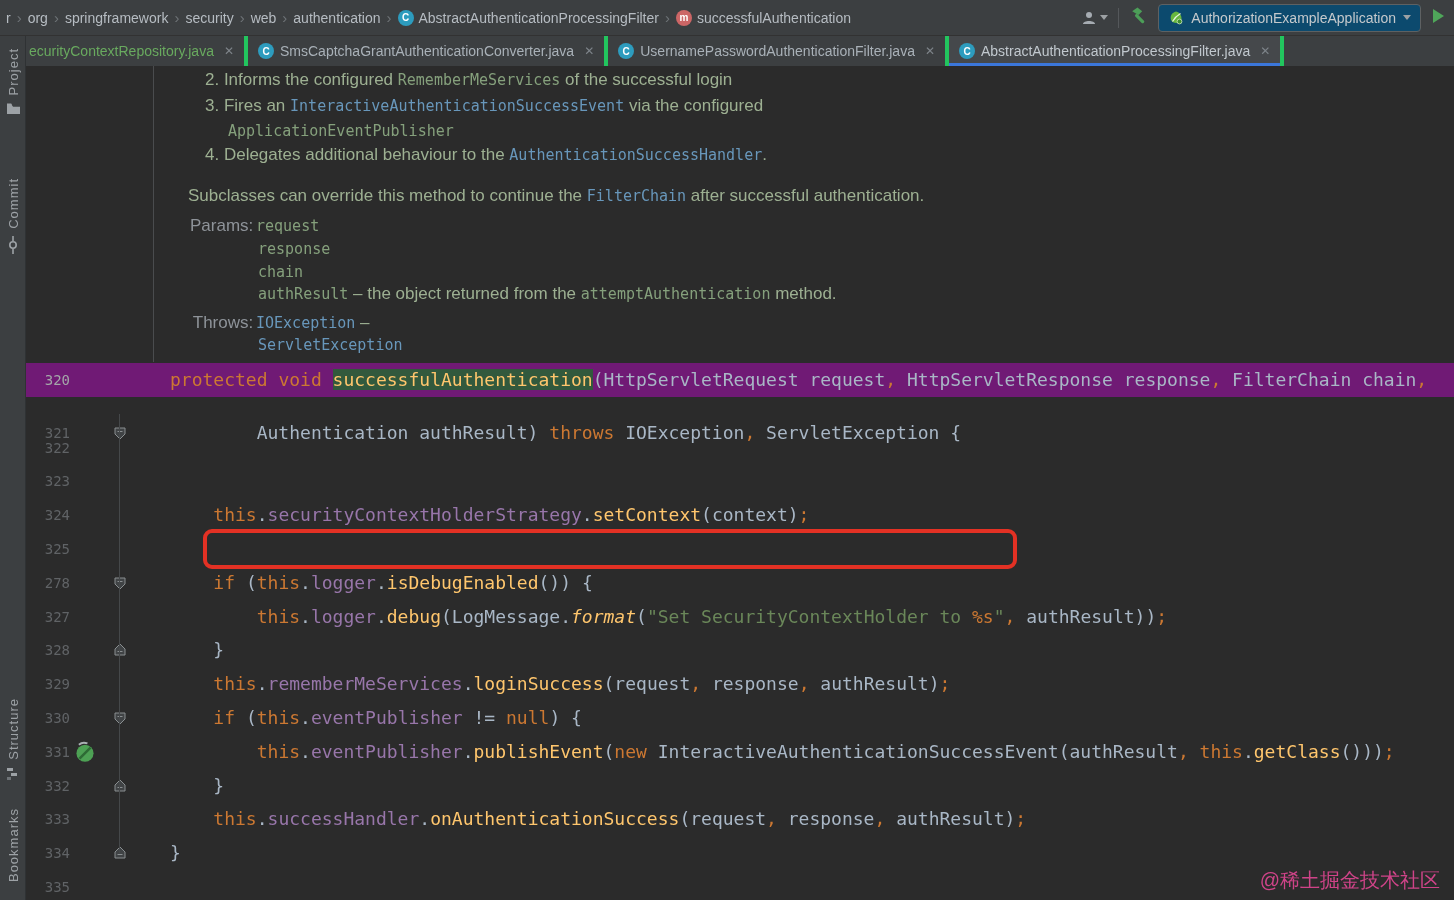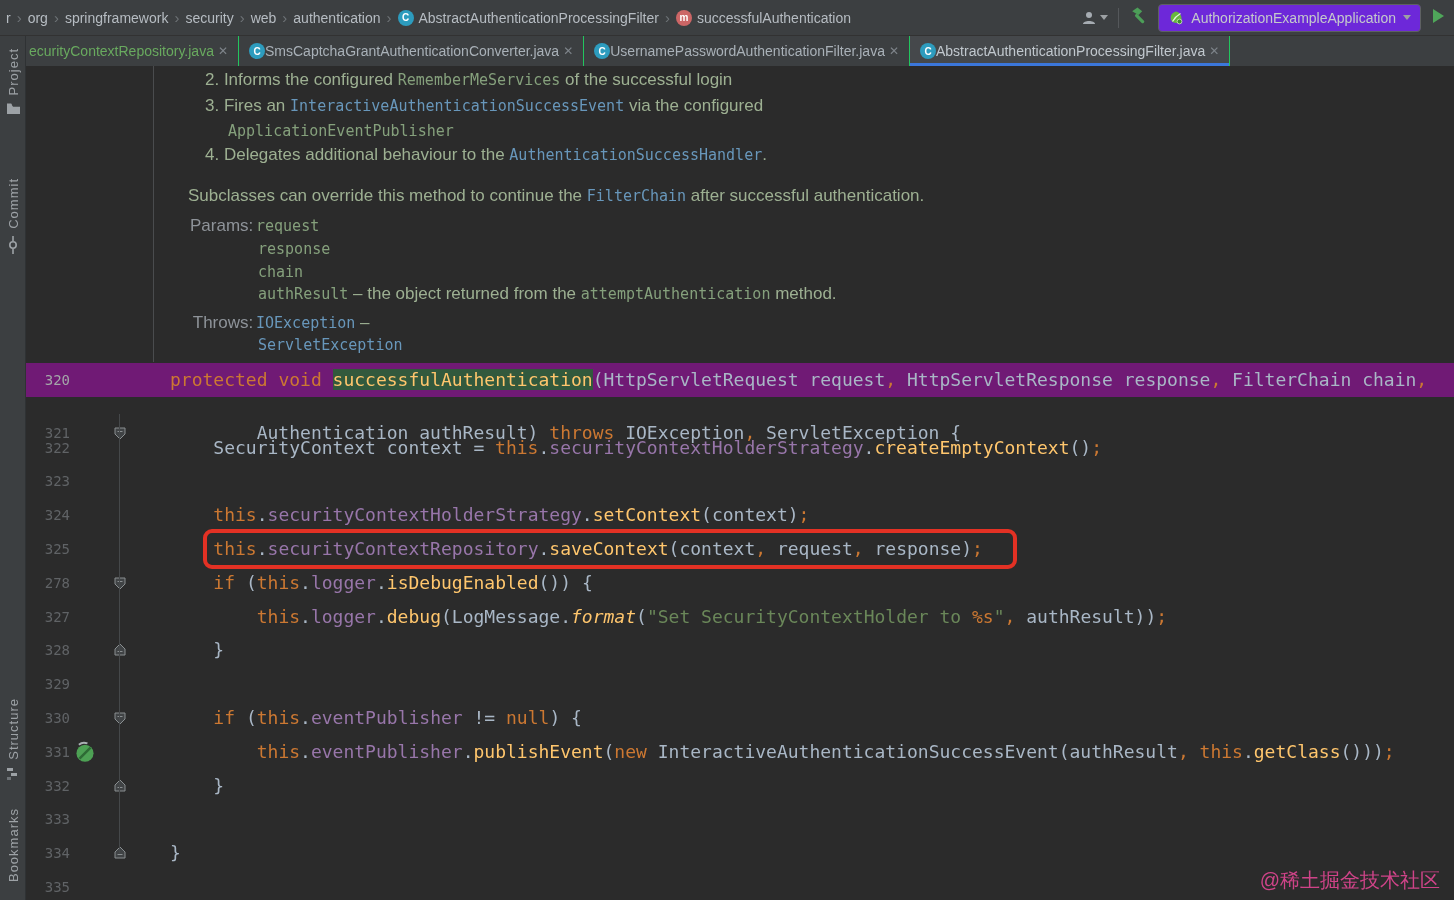--- a/index.html
+++ b/index.html
@@ -11,29 +11,29 @@
           border-bottom:1px solid #323232;display:flex;align-items:center;box-sizing:border-box;}
   .crumbs{display:flex;align-items:center;padding-left:6px;gap:2px;flex:1;min-width:0;overflow:hidden;}
   .crumb{display:flex;align-items:center;gap:5px;color:#B6BCC2;font-size:14px;white-space:nowrap;cursor:default;}
   .chev{color:#6E7377;font-size:15px;padding:0 4px;}
   .cicon{display:inline-flex;width:16px;height:16px;border-radius:50%;align-items:center;justify-content:center;
          font-size:10px;font-weight:bold;color:#fff;font-family:"Liberation Sans",sans-serif;}
   .cicon.class{background:#2D9CBE;}
   .cicon.method{background:#CC6666;}
   .tb-right{display:flex;align-items:center;gap:10px;padding-right:8px;}
   .divider{width:1px;height:20px;background:#55585B;}
-  .runcombo{display:flex;align-items:center;gap:7px;height:26px;padding:0 9px;background:#6d28d9;
+  .runcombo{display:flex;align-items:center;gap:7px;height:26px;padding:0 9px;background:#0c4a6e;
             border:1px solid #5E6162;border-radius:4px;color:#C5C9CC;font-size:14px;}
   .caret{width:0;height:0;border-left:4px solid transparent;border-right:4px solid transparent;
          border-top:5px solid #9DA1A4;display:inline-block;}
 
   
   .tabbar{position:absolute;left:26px;top:36px;width:1428px;height:30px;background:#3C3F41;display:flex;}
-  .tab{position:relative;display:flex;align-items:center;padding:0 10px;height:30px;font-size:14px;
-       color:#A9B1B8;border-right:1px solid #22c55e;white-space:nowrap;cursor:default;}
+  .tab{position:relative;display:flex;align-items:center;gap:6px;padding:0 10px;height:30px;font-size:14px;
+       color:#A9B1B8;border-right:4px solid #22c55e;white-space:nowrap;cursor:default;}
   .tab .close{color:#7E848A;font-size:12px;margin-left:4px;}
   .tab.active{background:#45484B;color:#C1C8CE;}
   .tab.active::after{content:"";position:absolute;left:0;right:0;bottom:0;height:3px;background:#3B77DB;}
   .tab.green{color:#69AA5F;}
   .tab.first{padding-left:3px;}
 
   
   .stripe{position:absolute;left:0;top:36px;width:26px;height:864px;background:#3C3F41;border-right:1px solid #2f3234;box-sizing:border-box;}
   .vtext{writing-mode:vertical-rl;transform:rotate(180deg);font-size:13px;color:#9DA2A6;letter-spacing:1px;}
   .stripe .sbtn{position:absolute;left:0;width:26px;display:flex;flex-direction:column;align-items:center;gap:7px;cursor:default;}
@@ -217,32 +217,30 @@
         <div class="crow" style="top: 350px;">
           <span class="lnum">321</span>
           <span class="fico"><svg width="16" height="16" viewBox="0 0 16 16">
               <polygon points="3,3 13,3 13,9 8,14 3,9" fill="#404345" stroke="#8A8F91"></polygon>
               <line x1="5.5" y1="6.5" x2="10.5" y2="6.5" stroke="#8A8F91"></line>
             </svg></span>
           <span class="ctext"><span class="d">        Authentication authResult) </span><span class="k">throws</span><span class="d"> IOException</span><span class="o">,</span><span class="d"> ServletException {</span></span>
         </div>
         <div class="crow" style="top: 365px;">
           <span class="lnum">322</span>
-          <span class="ctext"><span class="d">    SecurityContext context = </span><span class="k">this</span><span class="d">.</span><span class="f">securityContextHolderStrategy</span><span class="d">.</span><span class="m">createEmptyContext</span><span class="d">()</span><span class="o">;</span></span>
         </div>
         <div class="crow" style="top: 398px; padding-left: 43px;">
           <span class="lnum">323</span>
         </div>
         <div class="crow" style="top: 432px;">
           <span class="lnum">324</span>
           <span class="ctext"><span class="d">    </span><span class="k">this</span><span class="d">.</span><span class="f">securityContextHolderStrategy</span><span class="d">.</span><span class="m">setContext</span><span class="d">(context)</span><span class="o">;</span></span>
         </div>
         <div class="crow" style="top: 466px;">
           <span class="lnum">325</span>
-          <span class="ctext"><span class="d">    </span><span class="k">this</span><span class="d">.</span><span class="f">securityContextRepository</span><span class="d">.</span><span class="m">saveContext</span><span class="d">(context</span><span class="o">,</span><span class="d"> request</span><span class="o">,</span><span class="d"> response)</span><span class="o">;</span></span>
         </div>
         <div class="crow" style="top: 500px;">
           <span class="lnum">278</span>
           <span class="fico"><svg width="16" height="16" viewBox="0 0 16 16">
               <polygon points="3,3 13,3 13,9 8,14 3,9" fill="#404345" stroke="#8A8F91"></polygon>
               <line x1="5.5" y1="6.5" x2="10.5" y2="6.5" stroke="#8A8F91"></line>
             </svg></span>
           <span class="ctext"><span class="d">    </span><span class="k">if</span><span class="d"> (</span><span class="k">this</span><span class="d">.</span><span class="f">logger</span><span class="d">.</span><span class="m">isDebugEnabled</span><span class="d">()) {</span></span>
         </div>
         <div class="crow" style="top: 534px;">
@@ -252,20 +250,21 @@
         <div class="crow" style="top: 567px;">
           <span class="lnum">328</span>
           <span class="fico"><svg width="16" height="16" viewBox="0 0 16 16">
               <polygon points="3,13 13,13 13,7 8,2 3,7" fill="#404345" stroke="#8A8F91"></polygon>
               <line x1="5.5" y1="9.5" x2="10.5" y2="9.5" stroke="#8A8F91"></line>
             </svg></span>
           <span class="ctext"><span class="d">    }</span></span>
         </div>
         <div class="crow" style="top: 601px;">
           <span class="lnum">329</span>
+          <span class="ctext"><span class="d">    </span><span class="k">this</span><span class="d">.</span><span class="f">rememberMeServices</span><span class="d">.</span><span class="m">loginSuccess</span><span class="d">(request</span><span class="o">,</span><span class="d"> response</span><span class="o">,</span><span class="d"> authResult)</span><span class="o">;</span></span>
         </div>
         <div class="crow" style="top: 635px;">
           <span class="lnum">330</span>
           <span class="fico"><svg width="16" height="16" viewBox="0 0 16 16">
               <polygon points="3,3 13,3 13,9 8,14 3,9" fill="#404345" stroke="#8A8F91"></polygon>
               <line x1="5.5" y1="6.5" x2="10.5" y2="6.5" stroke="#8A8F91"></line>
             </svg></span>
           <span class="ctext"><span class="d">    </span><span class="k">if</span><span class="d"> (</span><span class="k">this</span><span class="d">.</span><span class="f">eventPublisher</span><span class="d"> != </span><span class="k">null</span><span class="d">) {</span></span>
         </div>
         <div class="crow" style="top: 669px;">
@@ -280,20 +279,21 @@
         <div class="crow" style="top: 703px;">
           <span class="lnum">332</span>
           <span class="fico"><svg width="16" height="16" viewBox="0 0 16 16">
               <polygon points="3,13 13,13 13,7 8,2 3,7" fill="#404345" stroke="#8A8F91"></polygon>
               <line x1="5.5" y1="9.5" x2="10.5" y2="9.5" stroke="#8A8F91"></line>
             </svg></span>
           <span class="ctext"><span class="d">    }</span></span>
         </div>
         <div class="crow" style="top: 736px;">
           <span class="lnum">333</span>
+          <span class="ctext"><span class="d">    </span><span class="k">this</span><span class="d">.</span><span class="f">successHandler</span><span class="d">.</span><span class="m">onAuthenticationSuccess</span><span class="d">(request</span><span class="o">,</span><span class="d"> response</span><span class="o">,</span><span class="d"> authResult)</span><span class="o">;</span></span>
         </div>
         <div class="crow" style="top: 770px;">
           <span class="lnum">334</span>
           <span class="fico"><svg width="16" height="16" viewBox="0 0 16 16">
               <polygon points="3,13 13,13 13,7 8,2 3,7" fill="#404345" stroke="#8A8F91"></polygon>
               <line x1="5.5" y1="9.5" x2="10.5" y2="9.5" stroke="#8A8F91"></line>
             </svg></span>
           <span class="ctext"><span class="d">}</span></span>
         </div>
         <div class="crow" style="top: 804px;">

